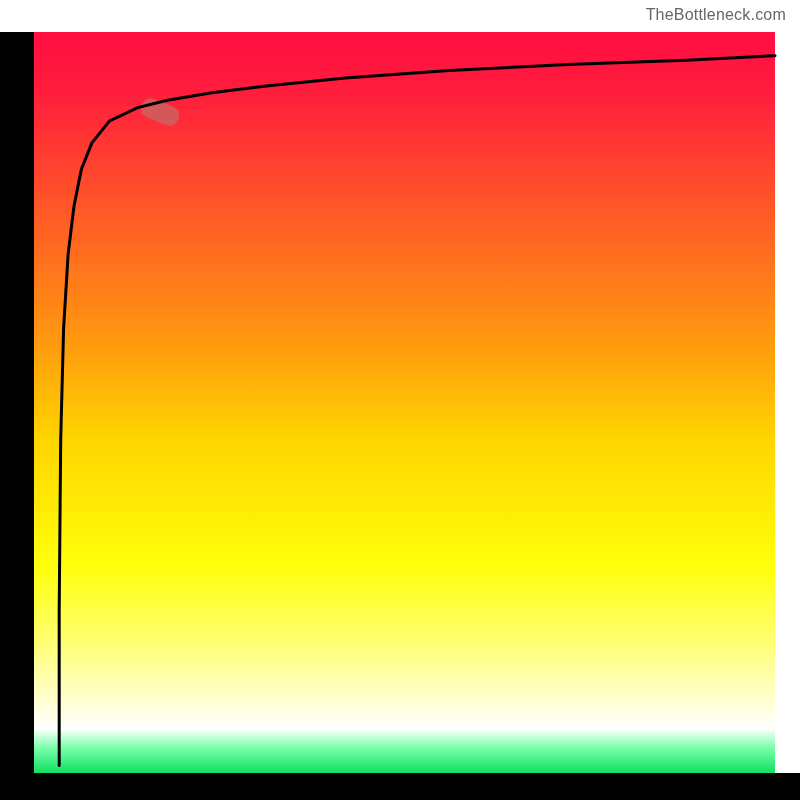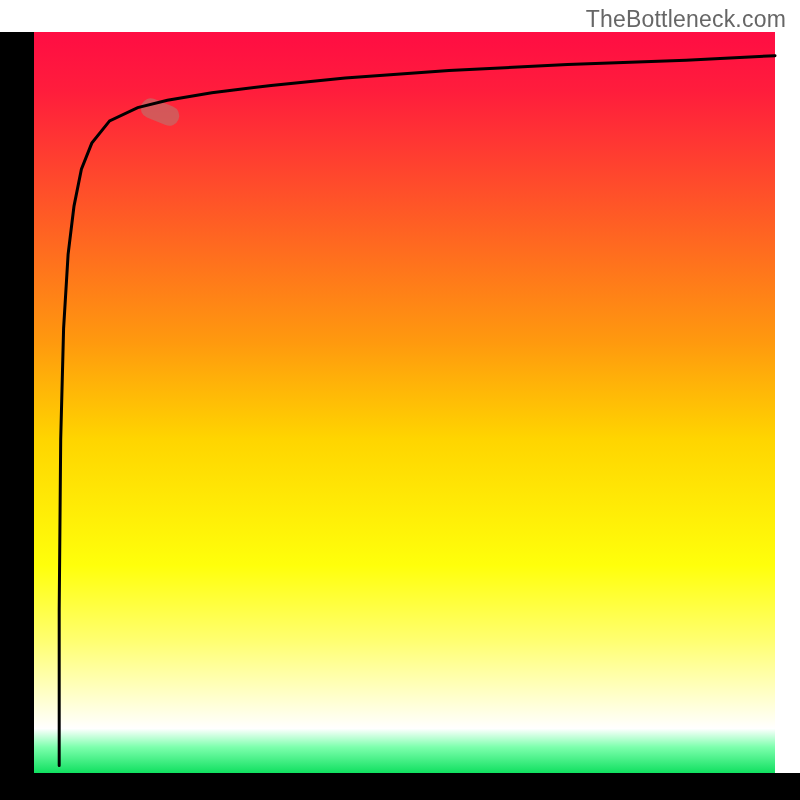--- a/index.html
+++ b/index.html
@@ -13,21 +13,21 @@
   }
   .container {
     position: relative;
     width: 800px;
     height: 800px;
   }
   .attribution {
     position: absolute;
     top: 6px;
     right: 14px;
-    font-size: 23px;
+    font-size: 16px;
     font-weight: 400;
     color: #666666;
     letter-spacing: 0.2px;
   }
   svg {
     display: block;
   }
 </style>
 </head>
 <body>

